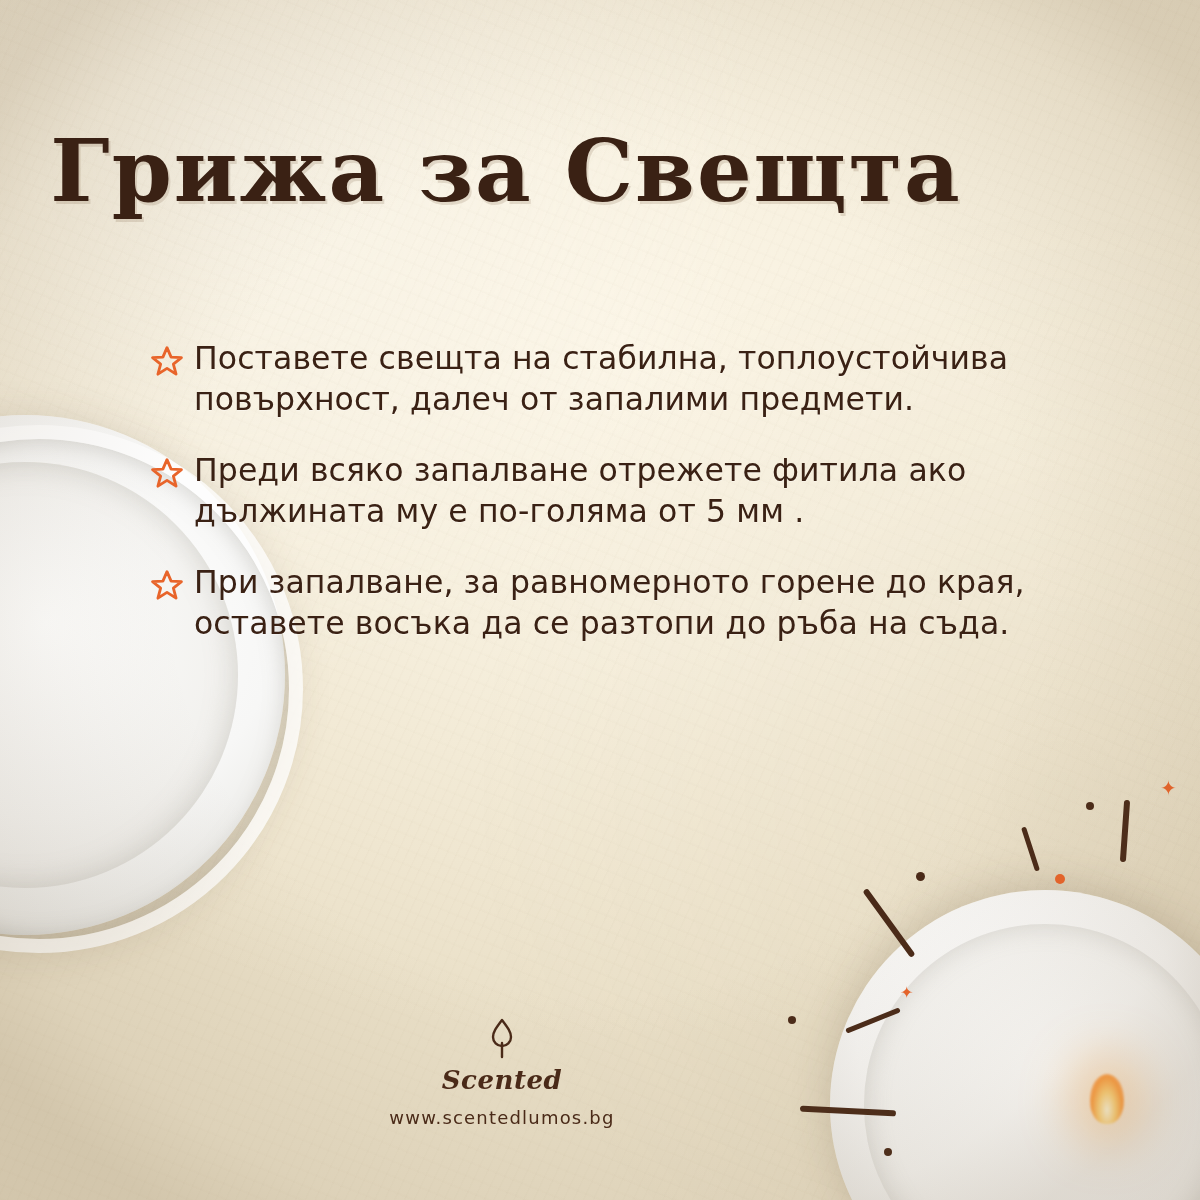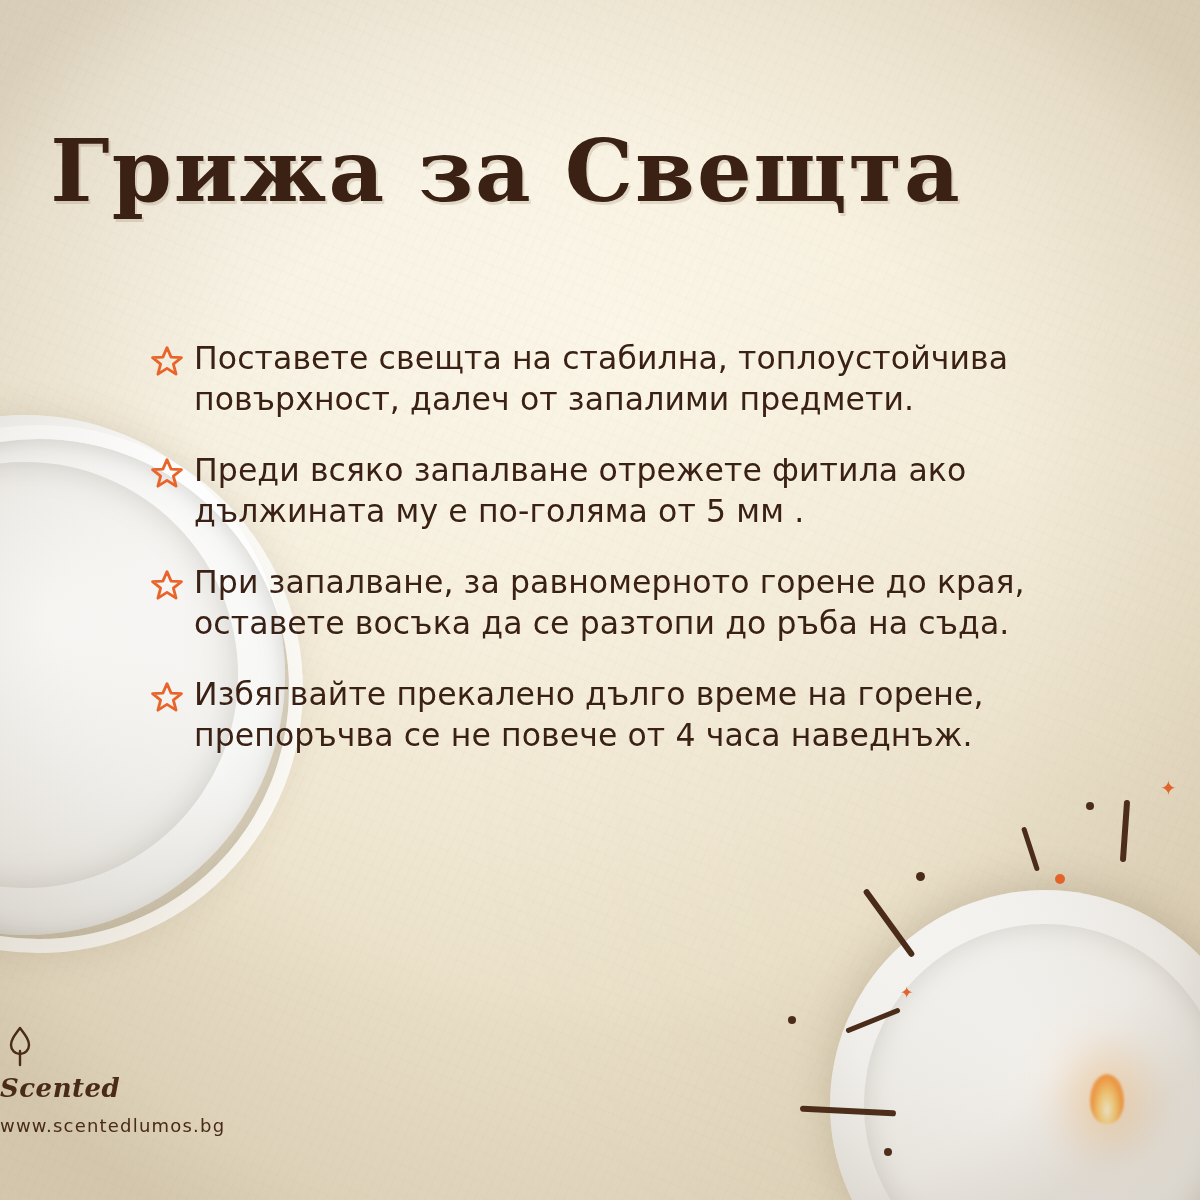--- a/index.html
+++ b/index.html
@@ -199,22 +199,23 @@
     line-height: 1.30;
     font-weight: 400;
     letter-spacing: .1px;
     text-shadow: 0 1px 0 rgba(255,255,255,.35);
   }
 
   
   .logo {
     position: absolute;
     left: 0;
-    bottom: 64px;
+    bottom: 72px;
     width: 1004px;
+    text-align: center;
     color: #4a2a18;
   }
   .logo-mark {
     display: block;
     margin: 0 auto 2px;
   }
   .logo-word {
     font-family: "DejaVu Serif", serif;
     font-style: italic;
     font-weight: bold;
@@ -295,28 +296,20 @@
 
       <div class="tip">
         <span class="star">
           <svg width="34" height="34" viewBox="0 0 24 24" fill="none" stroke="#e8642a" stroke-width="2" stroke-linejoin="round" stroke-linecap="round">
             <polygon points="12,2.6 14.9,9.3 22.2,9.6 16.5,14.2 18.4,21.3 12,17.2 5.6,21.3 7.5,14.2 1.8,9.6 9.1,9.3"></polygon>
           </svg>
         </span>
         <span class="text">При запалване, за равномерното горене до края, оставете восъка да се разтопи до ръба на съда.</span>
       </div>
 
-      <div class="tip">
-        <span class="star">
-          <svg width="34" height="34" viewBox="0 0 24 24" fill="none" stroke="#e8642a" stroke-width="2" stroke-linejoin="round" stroke-linecap="round">
-            <polygon points="12,2.6 14.9,9.3 22.2,9.6 16.5,14.2 18.4,21.3 12,17.2 5.6,21.3 7.5,14.2 1.8,9.6 9.1,9.3"></polygon>
-          </svg>
-        </span>
-        <span class="text">Избягвайте прекалено дълго време на горене, препоръчва се не повече от 4 часа наведнъж.</span>
-      </div>
 
 
 
     </div>
 
     <div class="logo">
       <span class="logo-mark">
         <svg width="40" height="44" viewBox="0 0 40 44" fill="none">
           <path d="M20 3 C14 11 11 15 11 20 a9 9 0 0 0 18 0 c0-5-3-9-9-17z" stroke="#4a2a18" stroke-width="2.4" fill="none" stroke-linejoin="round"></path>
           <path d="M20 40 L20 26" stroke="#4a2a18" stroke-width="2.4" stroke-linecap="round"></path>

